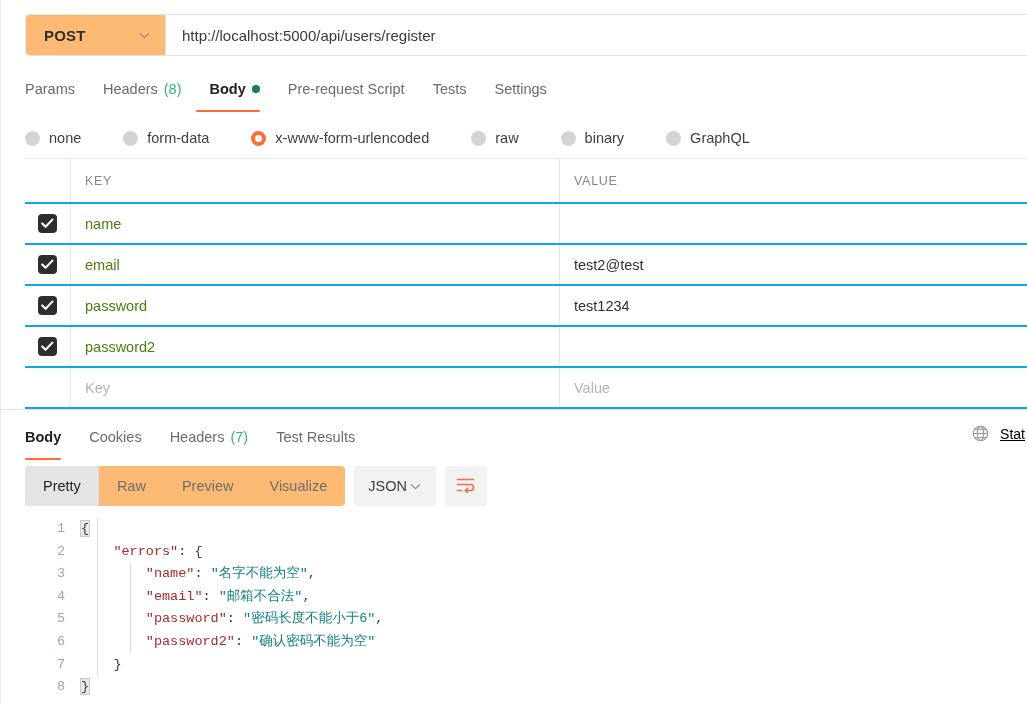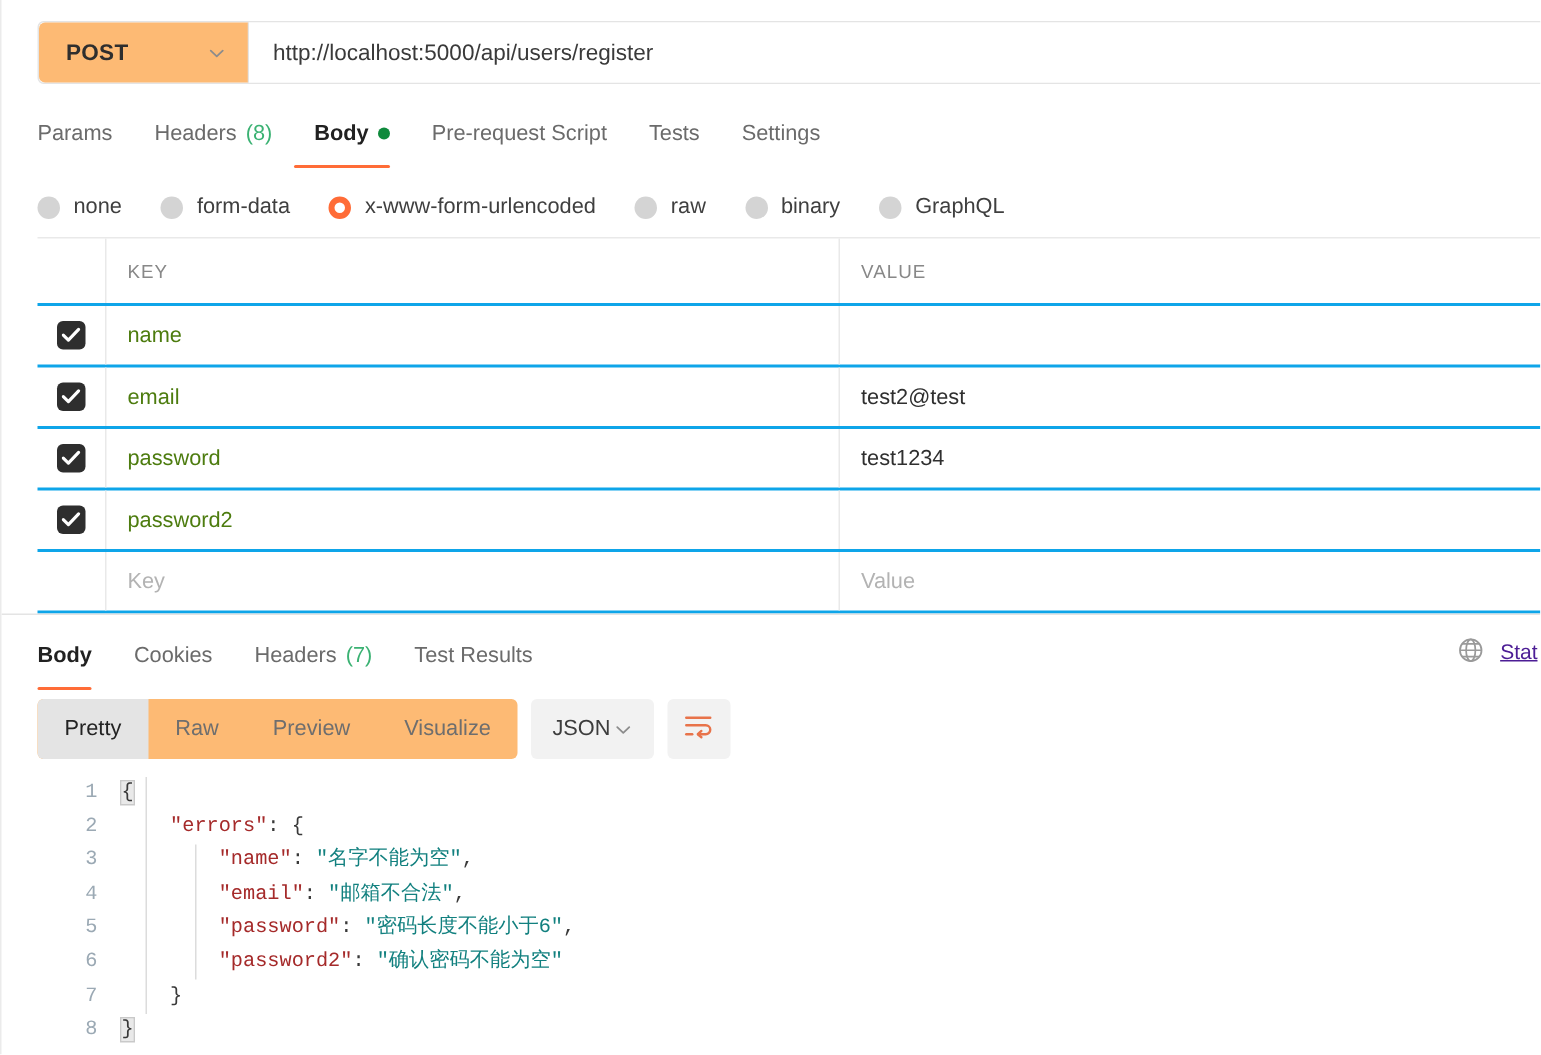--- a/index.html
+++ b/index.html
@@ -73,21 +73,21 @@
   }
   .rtab .underline {
     position: absolute; left: 0px; right: 14px; bottom: -6px;
     height: 2px; background: #ff6c37; border-radius: 1px;
   }
   .rtab:first-child .underline { left: 0; }
 
   
   .bodytypes {
     position: absolute; left: 24px; top: 123px;
-    height: 30px; display: flex; align-items: center; gap: 0px;
+    height: 30px; display: flex; align-items: center; gap: 16px;
   }
   .rd {
     display: flex; align-items: center; gap: 9px;
     padding: 0 13px 0 0; margin-right: 13px;
     font-size: 14.5px; color: #3f3f3f; cursor: pointer; white-space: nowrap;
   }
   .rd .dot {
     width: 15px; height: 15px; border-radius: 50%;
     background: #d4d4d4; flex: 0 0 auto;
   }
@@ -142,21 +142,21 @@
     position: absolute; left: 0; right: 0; top: 409px;
     height: 1px; background: #e4e4e4;
   }
   .resp-tabs {
     position: absolute; left: 24px; top: 420px;
     height: 34px; display: flex; align-items: flex-start;
   }
   .resp-right {
     position: absolute; right: 0px; top: 424px;
     display: flex; align-items: center; gap: 10px;
-    font-size: 14px; color: #4c1d95;
+    font-size: 14px; color: #000000;
     padding-right: 2px;
     text-decoration: underline;
   }
   .globe { width: 19px; height: 19px; }
 
   
   .viewbar {
     position: absolute; left: 24px; top: 466px;
     display: flex; align-items: center; gap: 9px;
   }

